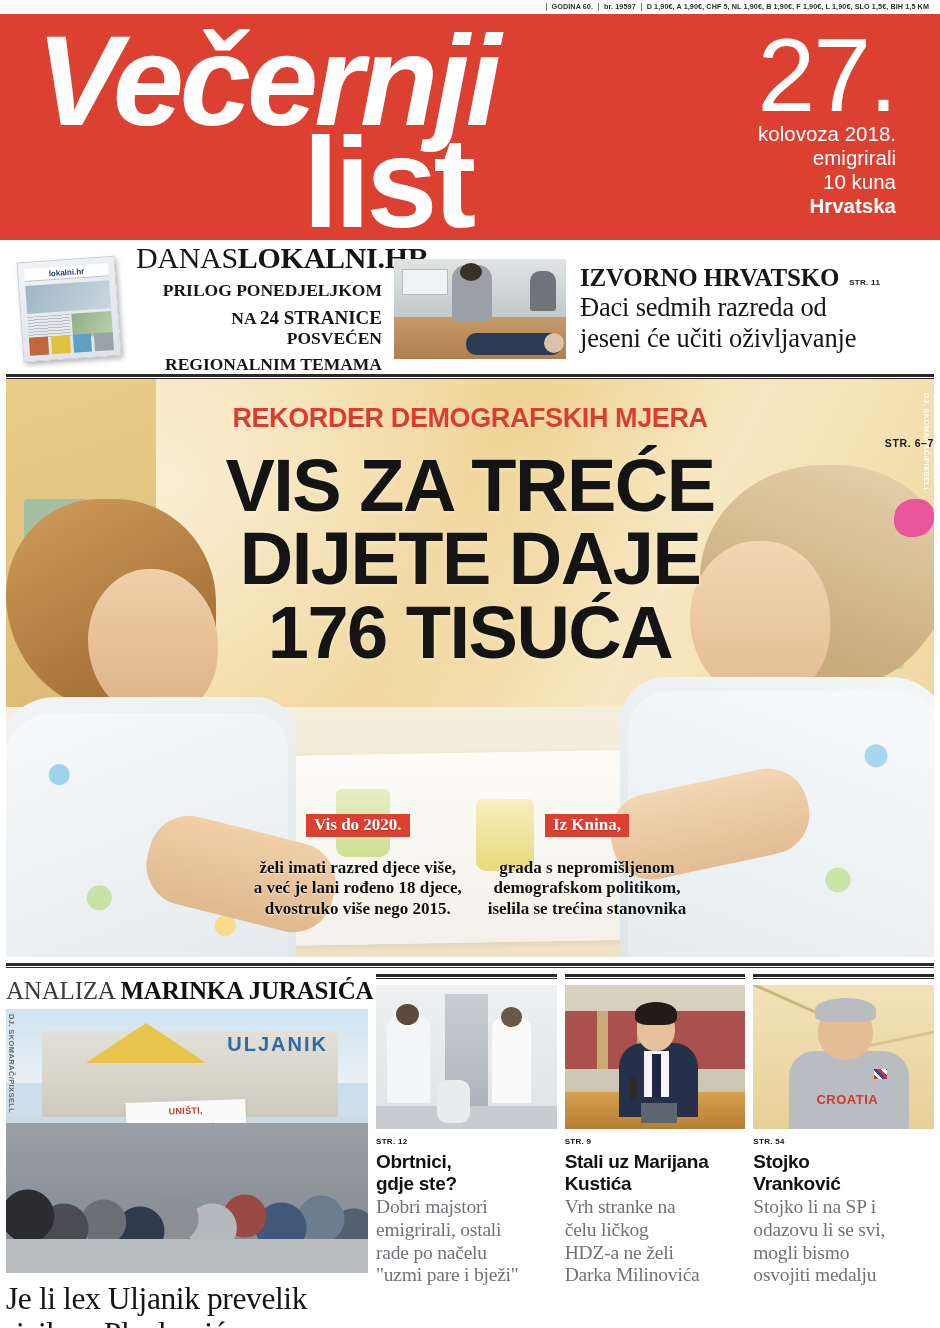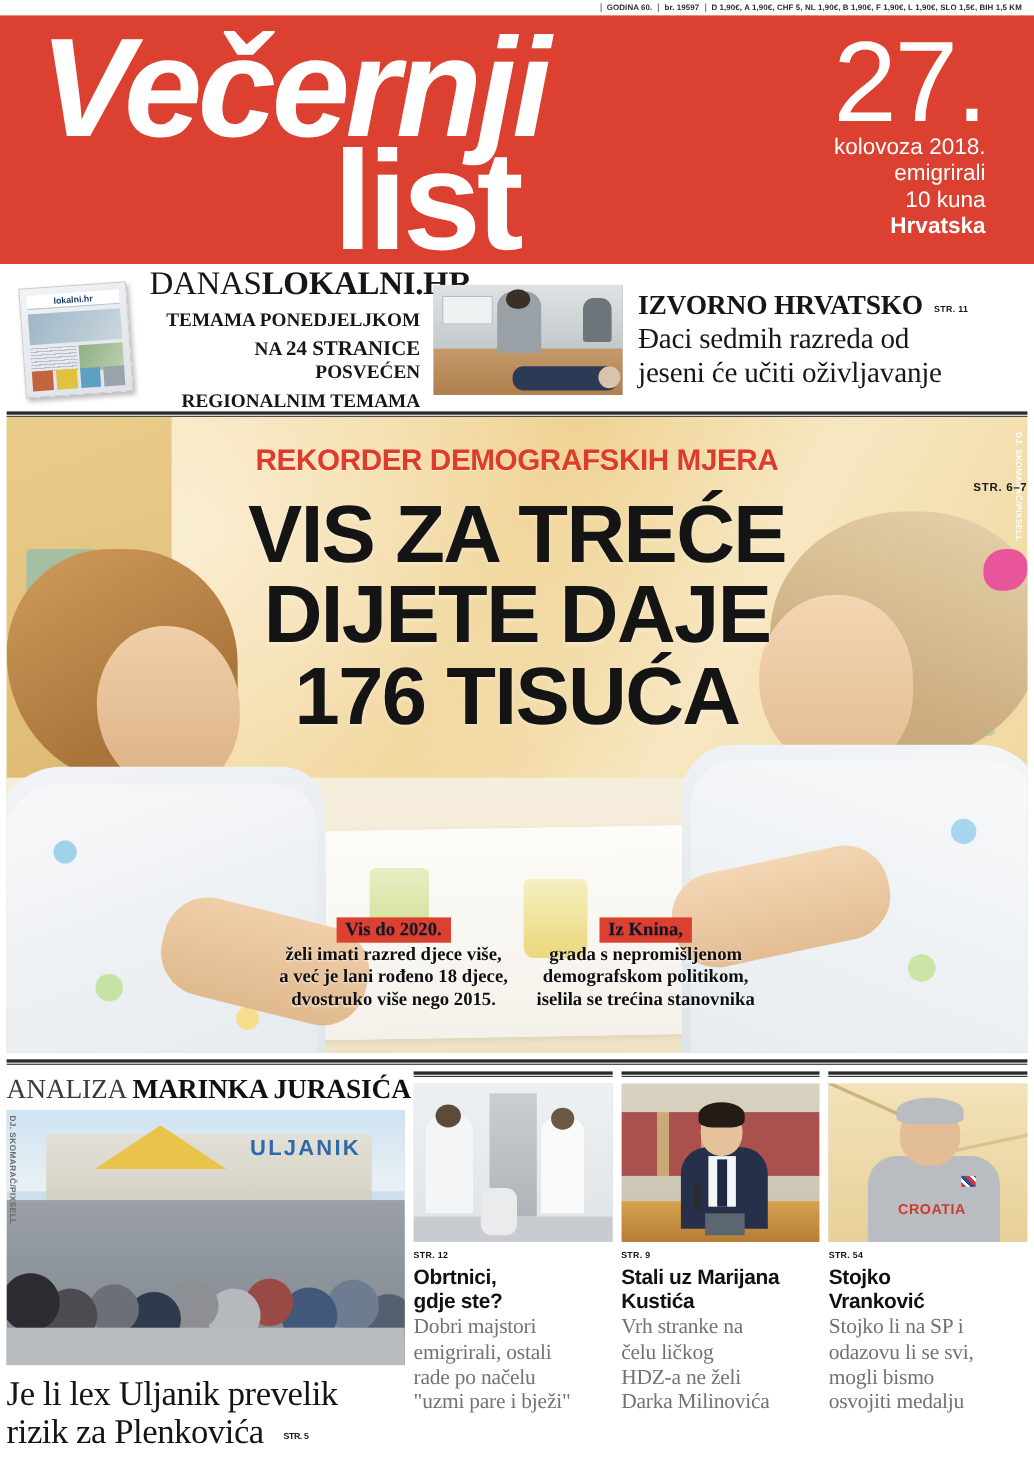--- a/index.html
+++ b/index.html
@@ -240,22 +240,22 @@
   }
   .hero-head span { display: block; }
 
   .hero-caps {
     position: absolute; left: 0; right: 0; bottom: 38px;
     display: flex; justify-content: center; gap: 26px;
     font-family: "Liberation Serif", serif;
   }
   .cap { text-align: center; color: #0f0f0f; }
   .cap .tag {
-    display: inline-block; background: #dc4031; color: #0f172a;
-    font-weight: 700; font-size: 17px; padding: 1px 8px 2px; margin-bottom: 1px;
+    display: inline-block; background: #dc4031; color: #ffffff;
+    font-weight: 700; font-size: 17px; padding: 1px 8px 2px; margin-bottom: 21px;
     text-shadow: 0 1px 1px rgba(0,0,0,.25);
   }
   .cap .ln { font-size: 17px; font-weight: 700; line-height: 1.2; white-space: nowrap;
     text-shadow: 0 1px 2px rgba(255,255,255,.75); }
 
   .credit-v {
     position: absolute; right: 3px; top: 14px;
     font-family: "Liberation Sans", sans-serif;
     font-size: 7.5px; font-weight: 700; color: #fff; letter-spacing: .4px;
     writing-mode: vertical-rl; text-orientation: mixed;
@@ -264,21 +264,21 @@
 
   
   .bottom { display: flex; margin: 0 6px; padding-top: 6px; gap: 8px; }
   .col-analiza { width: 362px; flex: none; position: relative; }
   .analiza-head {
     font-size: 25px; color: #3b3b3b; letter-spacing: -.2px; padding: 3px 0 4px;
     white-space: nowrap;
   }
   .analiza-head b { color: #111; font-weight: 700; }
   .analiza-photo {
-    height: 232px; position: relative; overflow: hidden;
+    height: 264px; position: relative; overflow: hidden;
     background: linear-gradient(#bcd6e8 0%,#cfe0ec 38%,#b9bec2 60%,#a9aeb2 100%);
   }
   .analiza-photo .sky { position:absolute; left:0; right:0; top:0; height:74px; background:linear-gradient(#cfe3f1,#eaf1f5);}
   .analiza-photo .gate { position:absolute; left:36px; top:22px; right:30px; height:86px;
       background:linear-gradient(#e3dfd4,#cdc7b8); opacity:.9;}
   .analiza-photo .gateRoof { position:absolute; left:80px; top:14px; width:120px; height:40px;
       background:#e8c54a; clip-path: polygon(0 100%, 50% 0, 100% 100%);}
   .analiza-photo .sign {
     position:absolute; right:40px; top:24px; font-family:"Liberation Sans",sans-serif;
     font-size:20px; font-weight:700; color:#2f6aa8; letter-spacing:2px;}
@@ -396,21 +396,21 @@
           <i></i>
           <i></i>
         </div>
     </div>
   </div>
 
   <div class="promo-left-text">
     <div class="promo-danas">
       <span>DANAS</span><b>LOKALNI.HR</b>
     </div>
-    <div class="promo-sub">TEMAMA PONEDJELJKOM</div>
+    <div class="promo-sub">PRILOG PONEDJELJKOM</div>
     <div class="promo-sub">
       <span>NA</span>
       <span class="big">24 STRANICE</span>
       <span>POSVEĆEN</span>
     </div>
     <div class="promo-sub">REGIONALNIM TEMAMA</div>
   </div>
 
   <div class="promo-photo">
     <div class="wall"></div>

